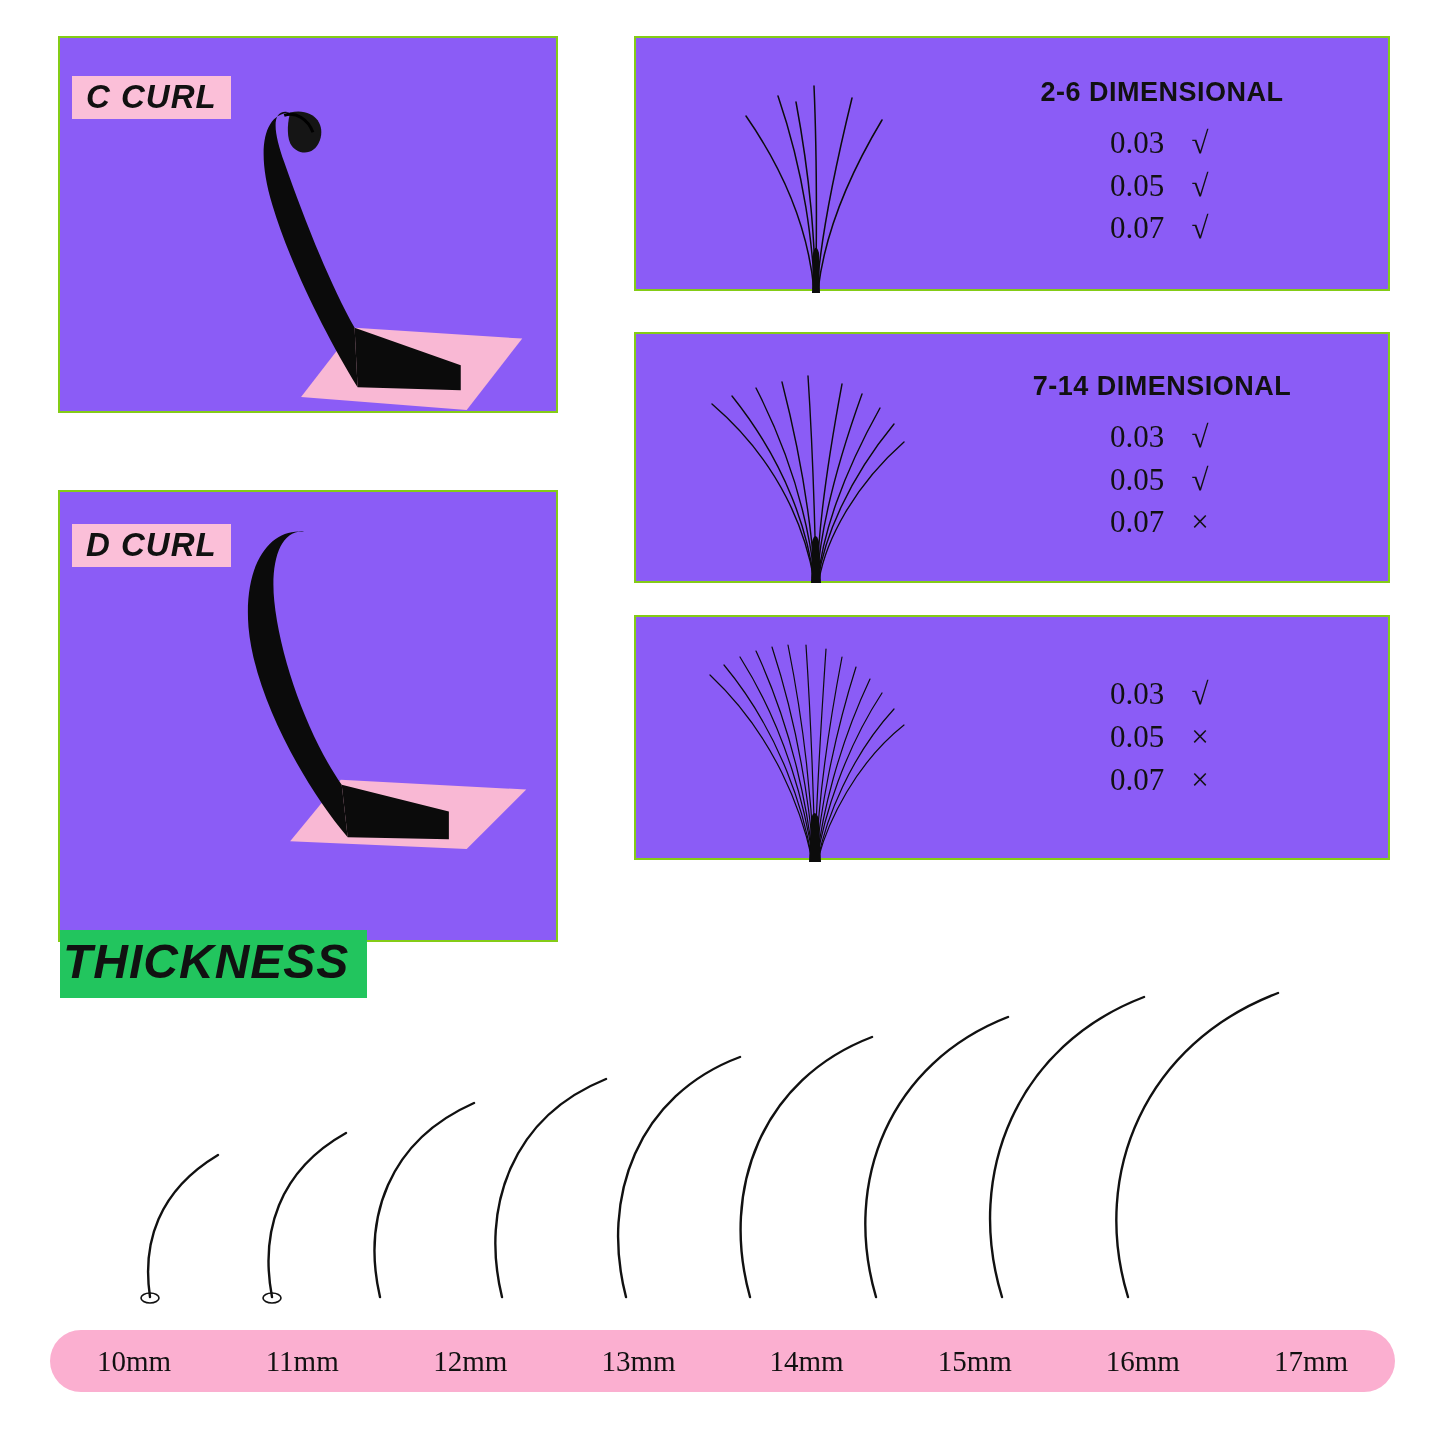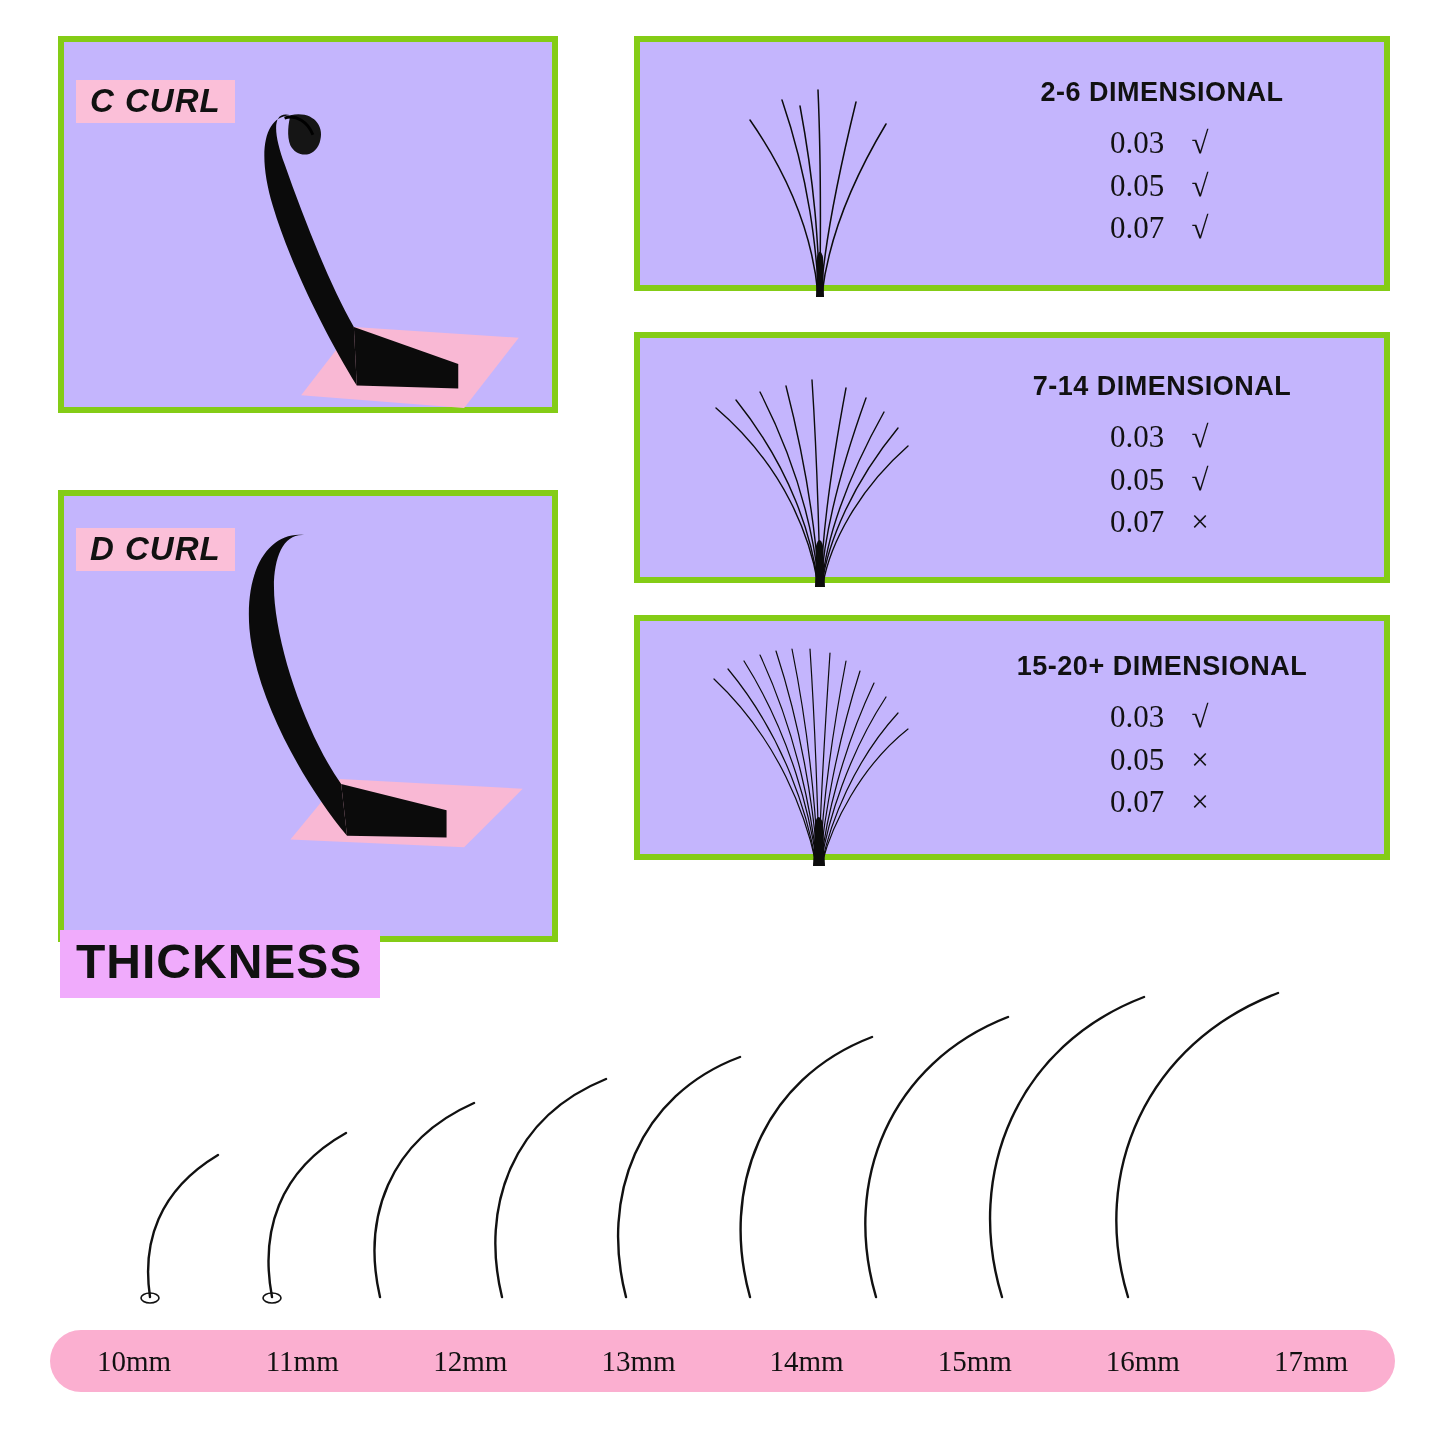--- a/index.html
+++ b/index.html
@@ -10,23 +10,23 @@
   body {
     width: 1445px;
     height: 1445px;
     position: relative;
     font-family: "Liberation Sans", sans-serif;
     overflow: hidden;
   }
 
   .panel {
     position: absolute;
-    border: 6px solid #84cc16;
+    border: 2px solid #84cc16;
     box-sizing: border-box;
-    background: #c4b5fd;
+    background: #8b5cf6;
   }
 
   
   #c-curl-panel { left: 58px; top: 36px; width: 500px; height: 377px; }
   #d-curl-panel { left: 58px; top: 490px; width: 500px; height: 452px; }
 
   .curl-tag {
     position: absolute;
     left: 12px;
     top: 38px;
@@ -83,22 +83,23 @@
     display: flex;
   }
   .spec-val { width: 76px; display: inline-block; }
   .spec-mark { width: 28px; display: inline-block; text-align: center; }
 
   
   #thickness-tag {
     position: absolute;
     left: 60px;
     top: 930px;
-    padding: 8px 18px 12px 16px;
-    background: #f0abfc;
+    padding: 8px 18px 12px 3px;
+    background: #22c55e;
+    font-style: italic;
     font-weight: 700;
     font-size: 48px;
     letter-spacing: 1px;
     color: #111;
     line-height: 1;
   }
   #lash-row {
     position: absolute;
     left: 50px;
     top: 975px;
@@ -238,21 +239,20 @@
           <path d="M180,242 C184,198 196,126 220,50"></path>
           <path d="M181,242 C186,198 202,130 234,62"></path>
           <path d="M181,242 C188,200 208,134 246,76"></path>
           <path d="M182,242 C190,202 214,140 258,92"></path>
           <path d="M182,242 C192,204 220,146 268,108"></path>
         </g>
         <path d="M173,245 L185,245 L183,202 C180,194 177,194 175,202 Z" fill="#0c0c0c"></path>
       </svg>
     </div>
     <div class="dim-text">
-      <div class="dim-title">15-20+ DIMENSIONAL</div>
       <div class="spec-list">
         <div class="spec-row">
           <span class="spec-val">0.03</span>
           <span class="spec-mark">√</span>
         </div>
         <div class="spec-row">
           <span class="spec-val">0.05</span>
           <span class="spec-mark">×</span>
         </div>
         <div class="spec-row">

